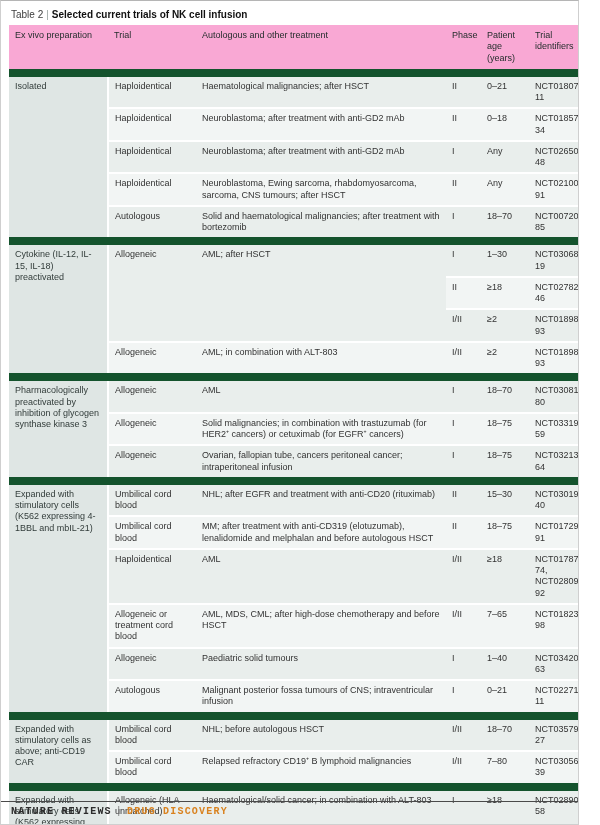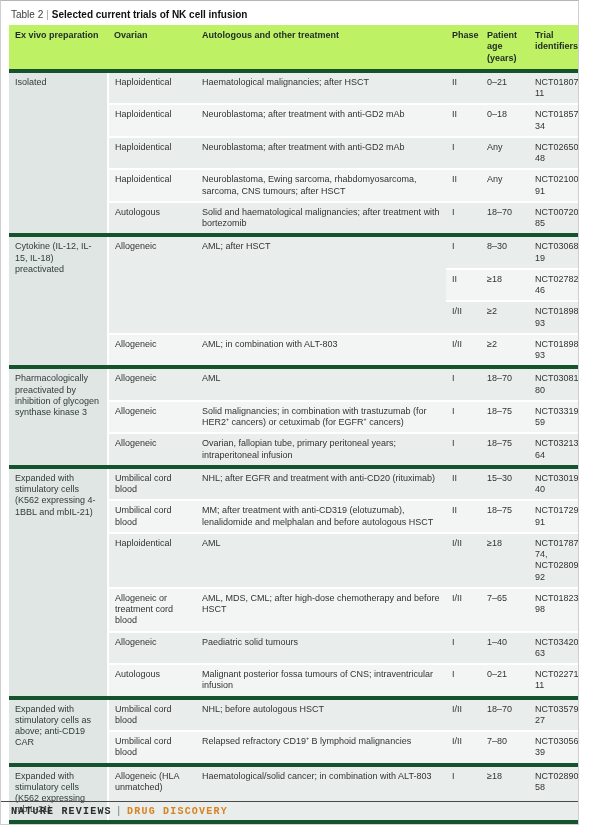--- a/index.html
+++ b/index.html
@@ -9,32 +9,32 @@
     border:1px solid #cfcfcf; border-top:1px solid #b5b5b5;
     padding:5px 8px 0 8px; overflow:hidden; position:relative;
   }
   .caption { font-size:10px; color:#222; padding:3px 2px 5px 2px; }
   .caption .lbl { font-weight:400; color:#3d3d3d; }
   .caption .sep { color:#9aa5a3; padding:0 3px; font-weight:300; }
   .caption .ttl { font-weight:bold; color:#111; }
 
   table { width:100%; border-collapse:collapse; table-layout:fixed; }
   th {
-    background:#bef264; color:#1f2a28; font-size:9px; font-weight:bold;
+    background:#f9a8d4; color:#1f2a28; font-size:9px; font-weight:normal;
     text-align:left; vertical-align:top; padding:5px 5px 5px 6px; line-height:1.25;
   }
   td {
     font-size:9px; color:#333; vertical-align:top;
     padding:4px 5px 4px 6px; line-height:1.25;
     border-bottom:2px solid #fff; word-wrap:break-word;
   }
   tr.even td { background:#e9eeec; }
   tr.odd  td { background:#f2f5f4; }
   td.prep { background:#dfe6e4 !important; color:#323c3a; border-right:2px solid #fff; }
-  tr.sec-start td { border-top:4px solid #14532d; }
+  tr.sec-start td { border-top:8px solid #14532d; }
   col.c-prep{width:99px;} col.c-src{width:88px;} col.c-elig{width:250px;}
   col.c-phase{width:35px;} col.c-age{width:48px;} col.c-id{width:64px;}
   .footer-rule {
     position:absolute; left:0; right:0; bottom:22px;
     border-top:1px solid #4a4a4a;
   }
   .footer {
     position:absolute; left:10px; bottom:7px;
     font-size:10px; font-weight:bold; letter-spacing:1.2px; color:#2b2b2b;font-family:Liberation Mono, monospace;
   }
@@ -55,21 +55,21 @@
       <col class="c-prep">
         <col class="c-src">
         <col class="c-elig">
       <col class="c-phase">
         <col class="c-age">
         <col class="c-id">
     </colgroup>
     <thead>
       <tr>
         <th>Ex vivo preparation</th>
-        <th>Ovarian</th>
+        <th>Trial</th>
         <th>Autologous and other treatment</th>
         <th>Phase</th>
         <th>Patient age (years)</th>
         <th>Trial identifiers</th>
       </tr>
     </thead>
     <tbody id="tbody">
         <tr class="even sec-start">
           <td class="prep" rowspan="5">Isolated</td>
           <td class="src">Haploidentical</td>
@@ -104,21 +104,21 @@
           <td class="elig">Solid and haematological malignancies; after treatment with bortezomib</td>
           <td class="phase">I</td>
           <td class="age">18–70</td>
           <td class="id">NCT00720785</td>
         </tr>
         <tr class="even sec-start">
           <td class="prep" rowspan="4">Cytokine (IL-12, IL-15, IL-18) preactivated</td>
           <td class="src" rowspan="3">Allogeneic</td>
           <td class="elig" rowspan="3">AML; after HSCT</td>
           <td class="phase">I</td>
-          <td class="age">8–30</td>
+          <td class="age">1–30</td>
           <td class="id">NCT03068819</td>
         </tr>
         <tr class="odd">
           <td class="phase">II</td>
           <td class="age">≥18</td>
           <td class="id">NCT02782546</td>
         </tr>
         <tr class="even">
           <td class="phase">I/II</td>
           <td class="age">≥2</td>
@@ -141,21 +141,21 @@
         </tr>
         <tr class="odd">
           <td class="src">Allogeneic</td>
           <td class="elig">Solid malignancies; in combination with trastuzumab (for HER2⁺ cancers) or cetuximab (for EGFR⁺ cancers)</td>
           <td class="phase">I</td>
           <td class="age">18–75</td>
           <td class="id">NCT03319459</td>
         </tr>
         <tr class="even">
           <td class="src">Allogeneic</td>
-          <td class="elig">Ovarian, fallopian tube, primary peritoneal years; intraperitoneal infusion</td>
+          <td class="elig">Ovarian, fallopian tube, cancers peritoneal cancer; intraperitoneal infusion</td>
           <td class="phase">I</td>
           <td class="age">18–75</td>
           <td class="id">NCT03213964</td>
         </tr>
         <tr class="even sec-start">
           <td class="prep" rowspan="6">Expanded with stimulatory cells (K562 expressing 4-1BBL and mbIL-21)</td>
           <td class="src">Umbilical cord blood</td>
           <td class="elig">NHL; after EGFR and treatment with anti-CD20 (rituximab)</td>
           <td class="phase">II</td>
           <td class="age">15–30</td>

